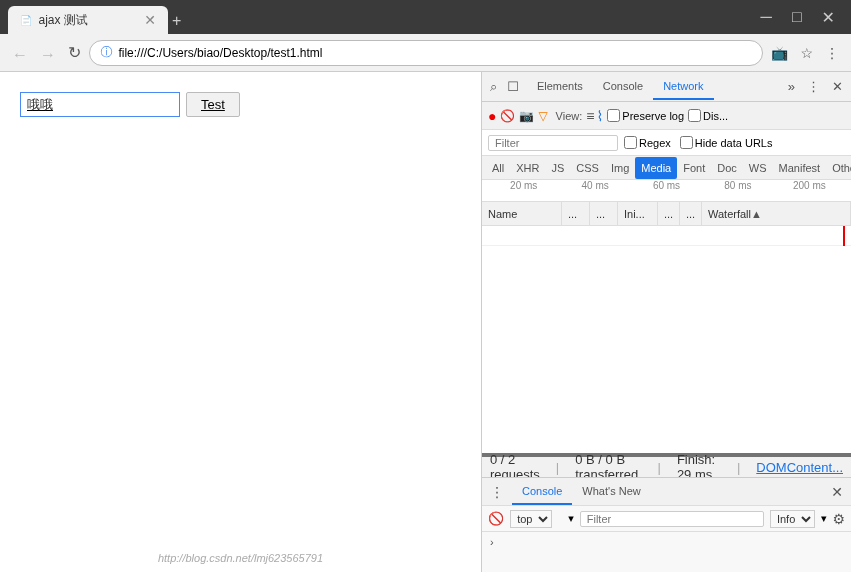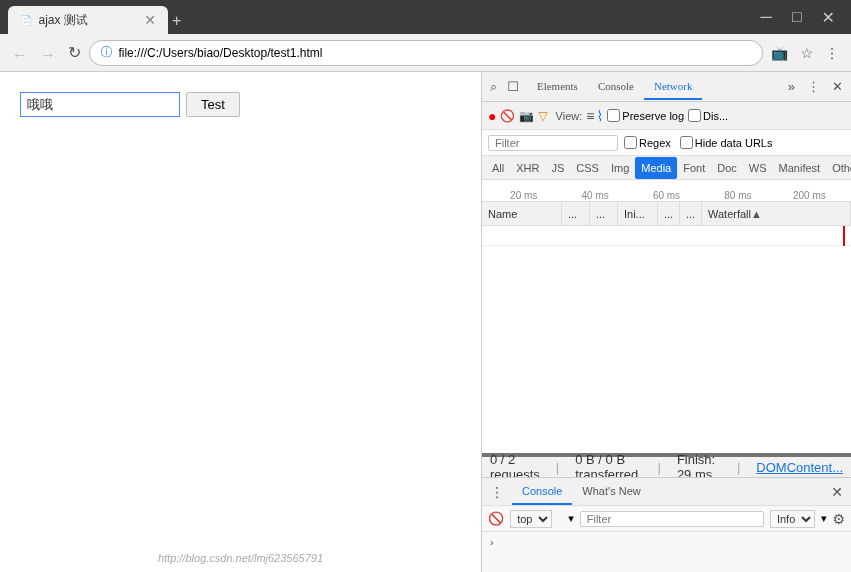--- a/index.html
+++ b/index.html
@@ -74,20 +74,21 @@
 
     
     .page-content {
       flex: 1;
       background: #fff;
       padding: 20px;
       display: flex;
       flex-direction: column;
       gap: 12px;
       position: relative;
+      text-decoration: underline;
     }
     .page-input-row { display: flex; gap: 6px; align-items: center; }
     .page-input {
       border: 1px solid #4a8af4;
       padding: 4px 6px;
       font-size: 13px;
       width: 160px;
       color: #333;
       outline: none;
     }
@@ -132,21 +133,20 @@
     .dt-icon { color: #555; font-size: 13px; padding: 2px 4px; cursor: pointer; }
     .dt-tab {
       padding: 2px 10px;
       height: 26px;
       display: flex;
       align-items: center;
       cursor: pointer;
       color: #555;
       font-size: 11px;
       border-bottom: 2px solid transparent;
-      font-family: Liberation Serif, serif;
     }
     .dt-tab.active { color: #1a73e8; border-bottom: 2px solid #1a73e8; }
     .devtools-more { margin-left: auto; display: flex; gap: 4px; }
     .devtools-more span { color: #555; cursor: pointer; font-size: 13px; padding: 2px 4px; }
 
     
     .network-toolbar {
       background: #f1f1f1;
       border-bottom: 1px solid #ddd;
       display: flex;
@@ -209,21 +209,21 @@
       color: #fff;
       border-radius: 2px;
     }
 
     
     .timeline-bar {
       background: #fff;
       border-bottom: 1px solid #ddd;
       height: 22px;
       display: flex;
-      align-items: flex-end;
+      align-items: flex-start;
       padding: 0 6px;
       color: #888;
       font-size: 10px;
     }
     .tl-tick { flex: 1; display: flex; justify-content: center; }
 
     
     .network-table { flex: 1; overflow: auto; background: #fff; }
     .table-header {
       display: flex;

